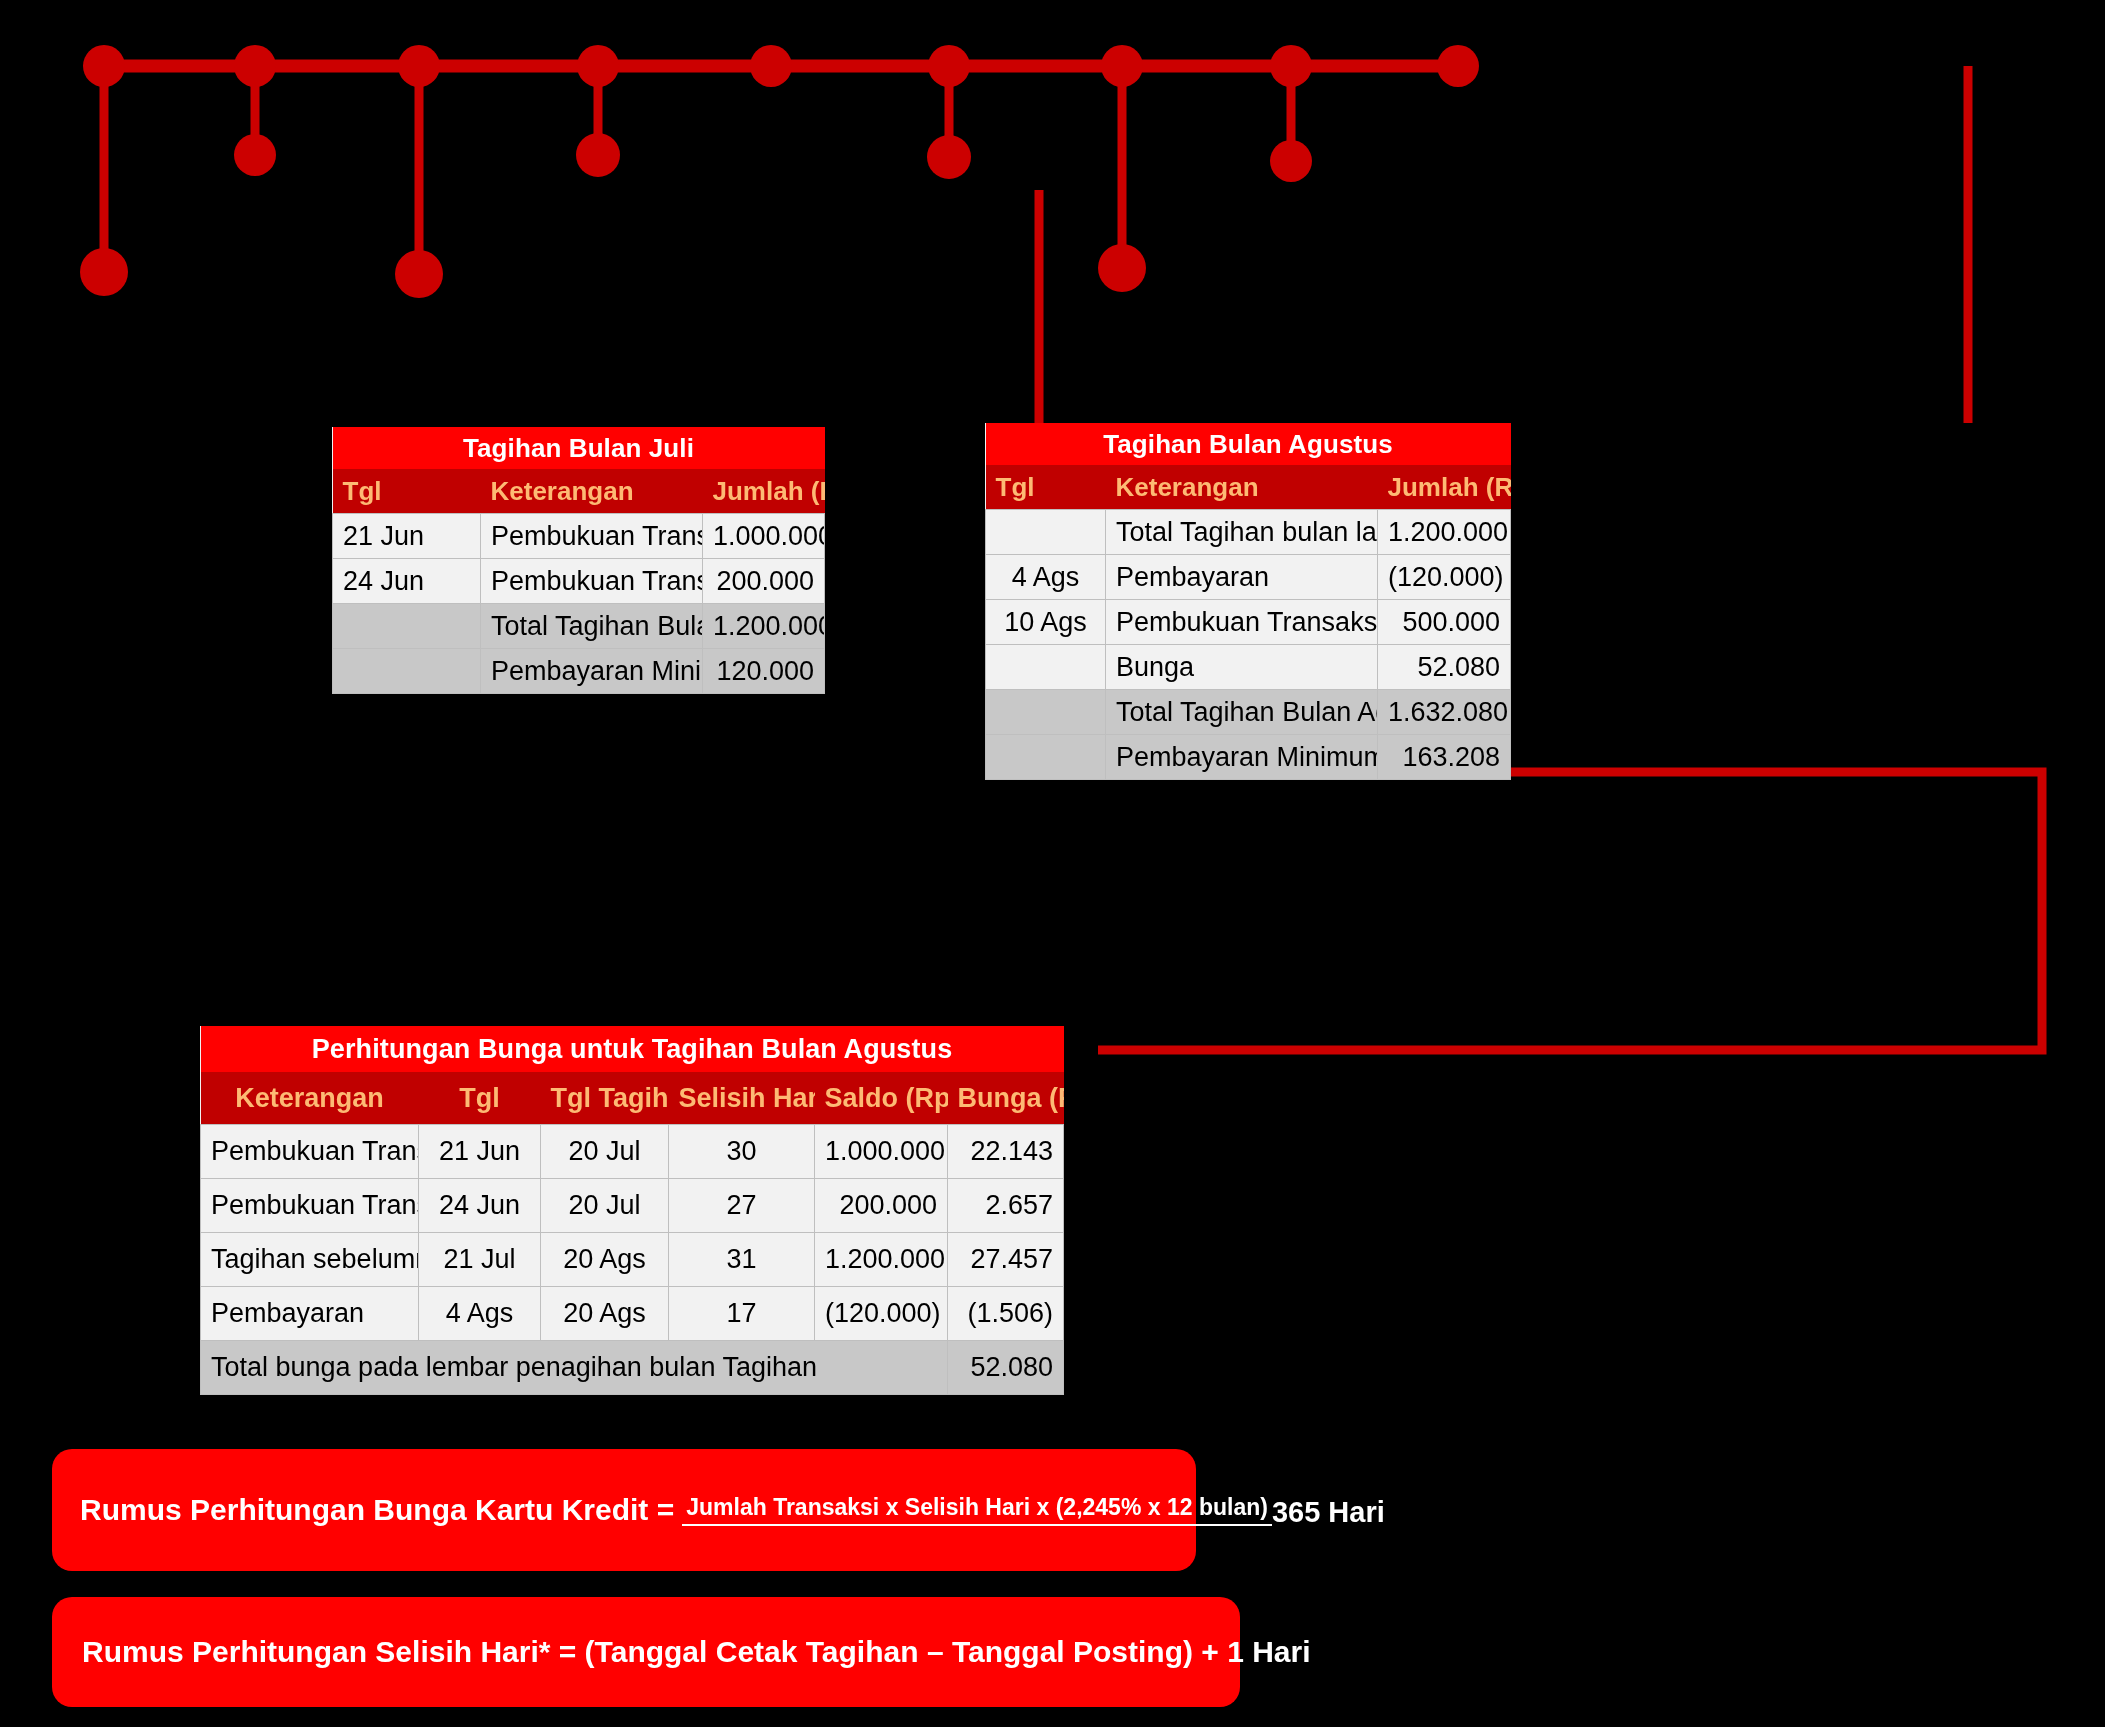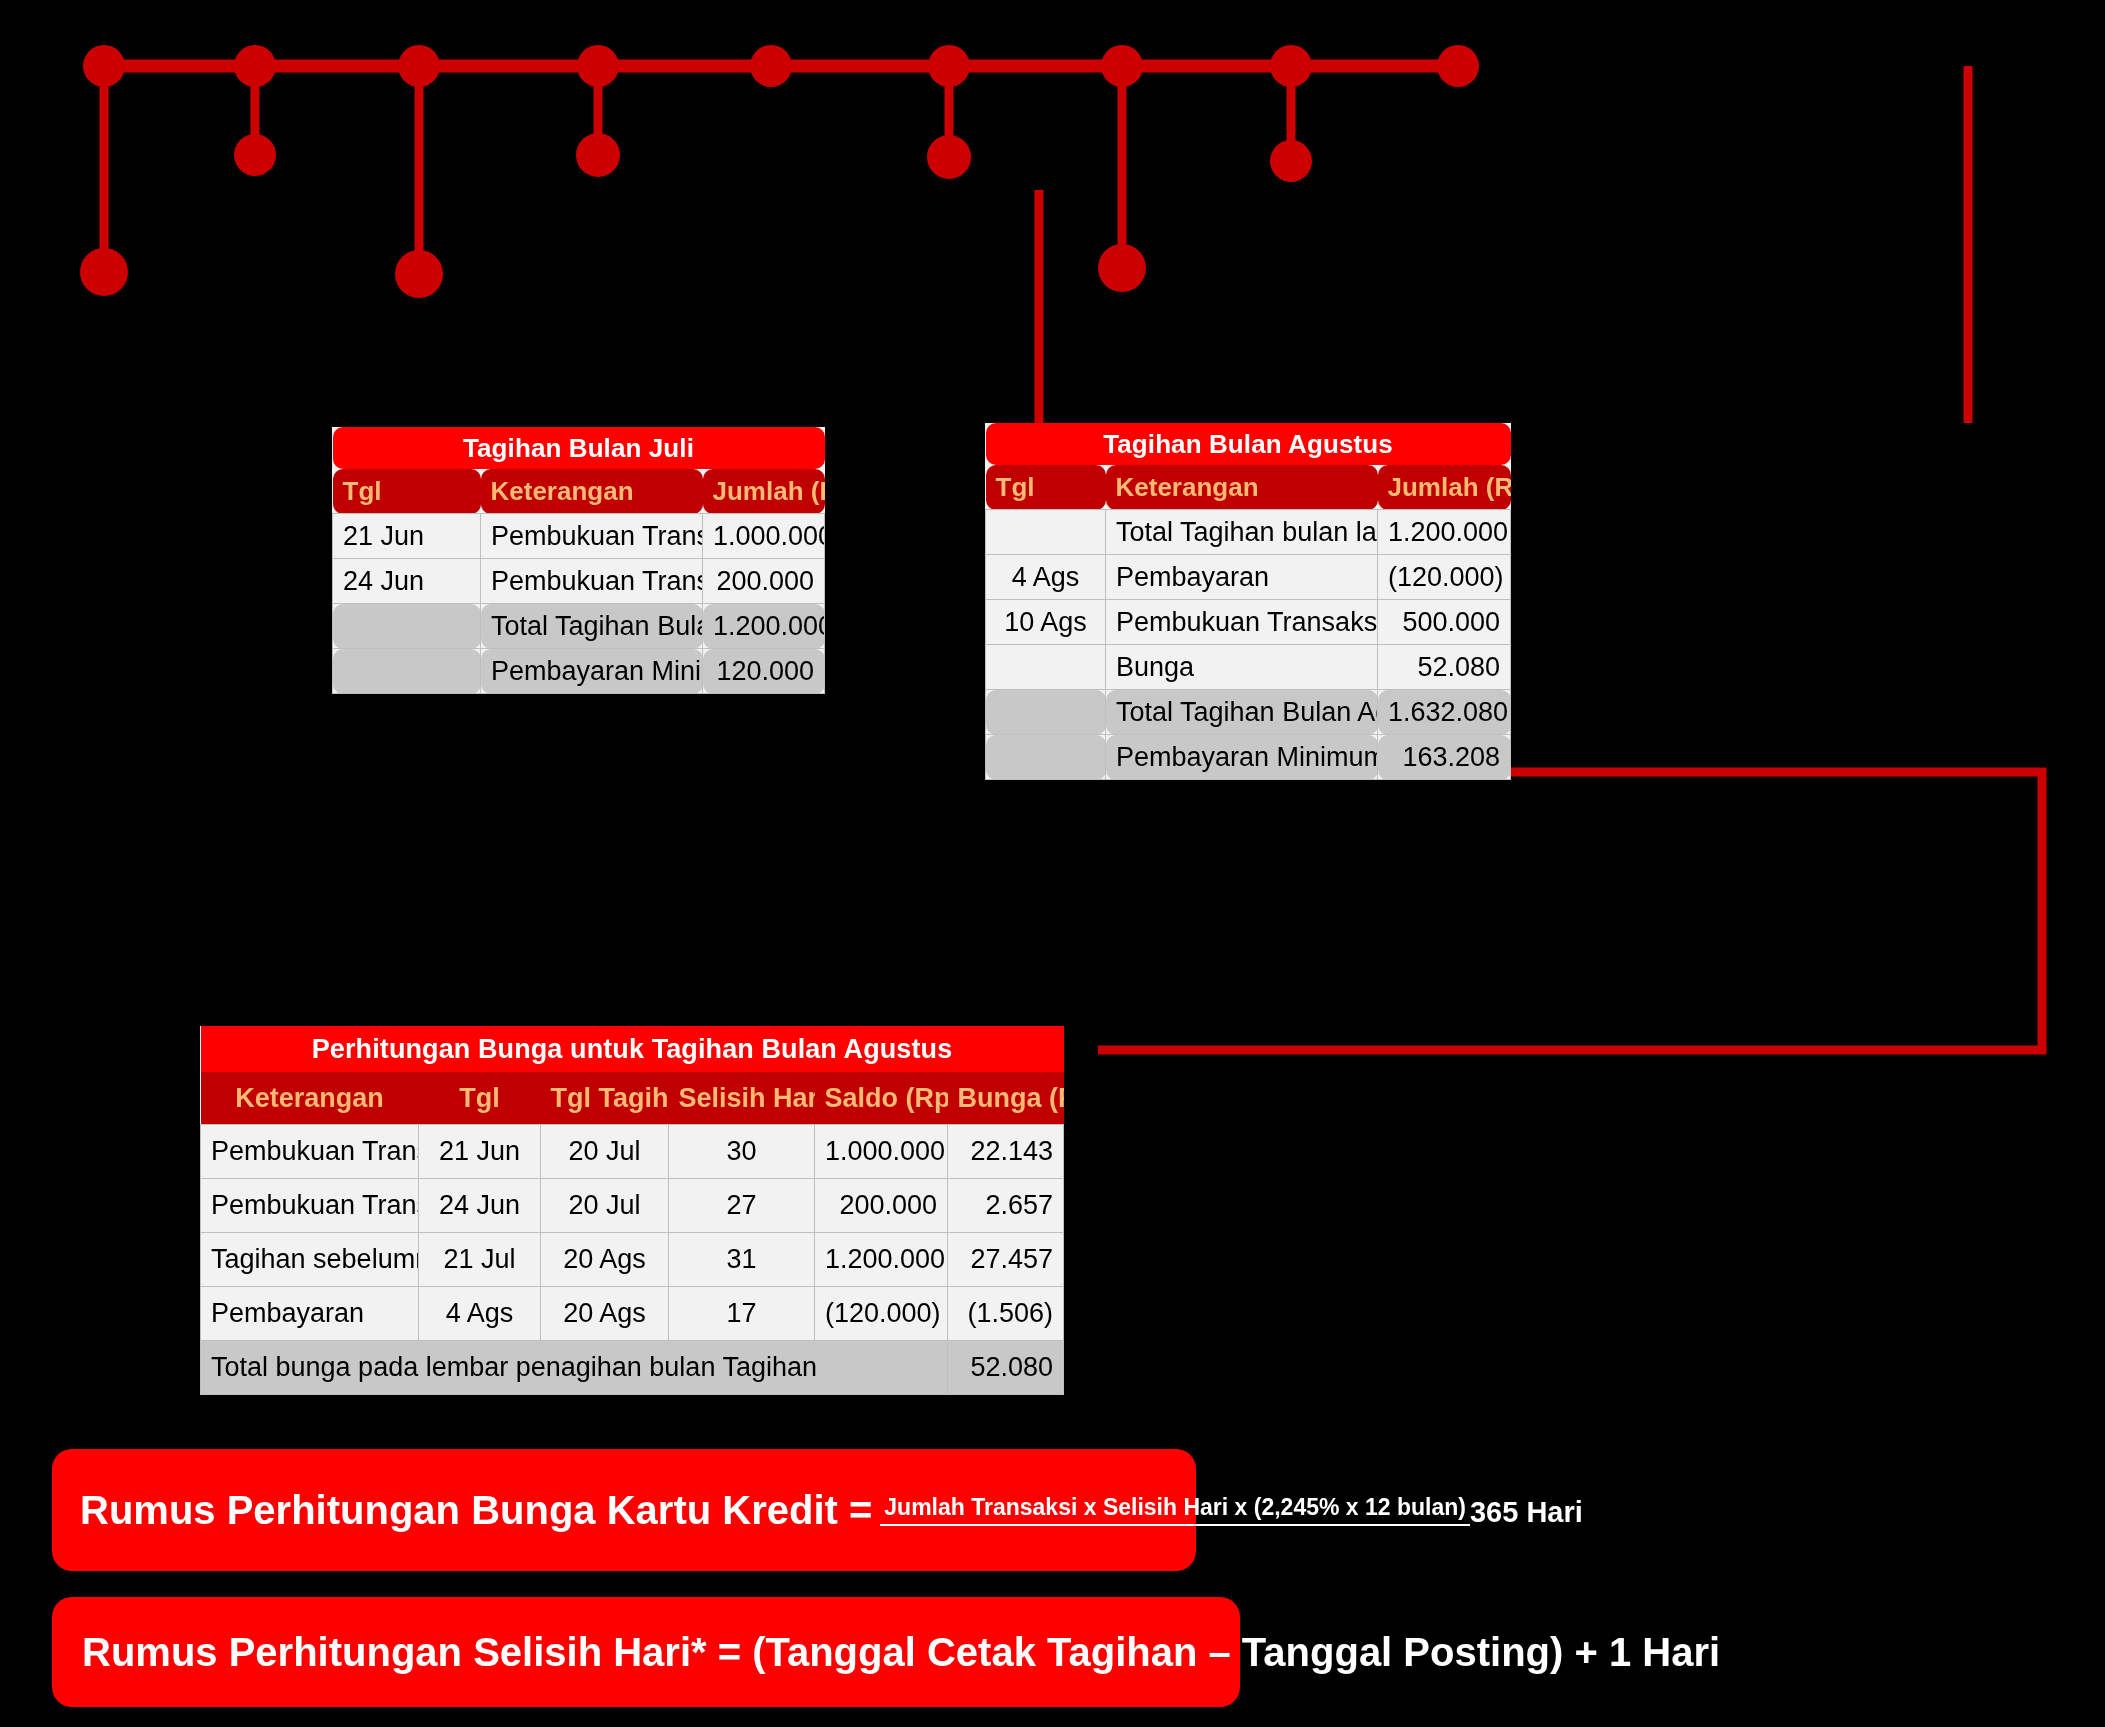--- a/index.html
+++ b/index.html
@@ -43,21 +43,21 @@
     white-space: nowrap;
     overflow: hidden;
   }
   .tbl td.title-cell, .tbl td.hdr-cell { border: none; }
   .tbl tr.shade td { background: #C8C8C8; }
   .num { text-align: right; }
   .ctr { text-align: center; }
   .lft { text-align: left; }
 
   
-  .bill-tbl td { height: 44px; font-size: 27px; padding: 0 10px; border-radius: 10px; }
+  .bill-tbl td { height: 44px; font-size: 27px; padding: 0 10px; }
   .bill-tbl td.title-cell { height: 42px; font-size: 26px; }
   .bill-tbl td.hdr-cell { height: 44px; font-size: 26px; }
 
   #tbl-juli     { left: 332px; top: 427px;  width: 492px; }
   #tbl-agustus  { left: 985px; top: 423px;  width: 525px; }
 
   
   #tbl-bunga {
     left: 200px; top: 1026px; width: 772px;
     font-stretch: semi-condensed;
@@ -72,21 +72,21 @@
     background: #FF0000;
     border-radius: 20px;
     color: #FFFFFF;
     display: flex;
     align-items: center;
     font-weight: bold;
   }
   #pill-bunga { left: 52px; top: 1449px; width: 1116px; height: 122px; padding: 0 14px; }
   #pill-hari  { left: 52px; top: 1597px; width: 1160px; height: 110px; padding: 0 14px; }
 
-  .pill-label { font-size: 40px; line-height: 1; white-space: nowrap; }
+  .pill-label { font-size: 30px; line-height: 1; white-space: nowrap; }
   #pill-hari .pill-label { padding-left: 16px; }
   #pill-bunga .pill-label { padding-left: 14px; }
 
   .frac {
     display: inline-flex; flex-direction: row; align-items: center;
     margin-left: 8px;
   }
   .frac .numer {
     font-size: 23px; padding: 0 4px 3px 4px;
     border-bottom: 2px solid #FFFFFF; white-space: nowrap;

